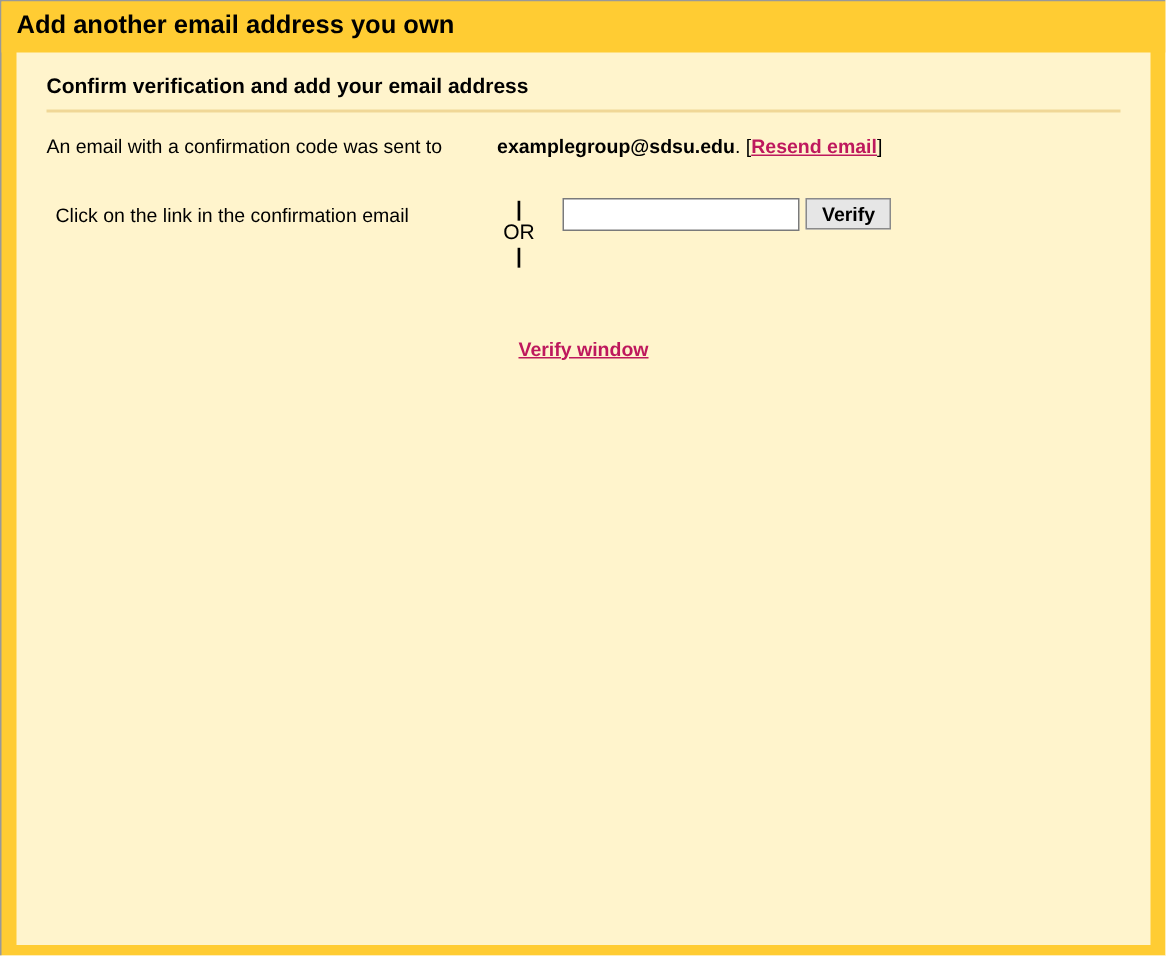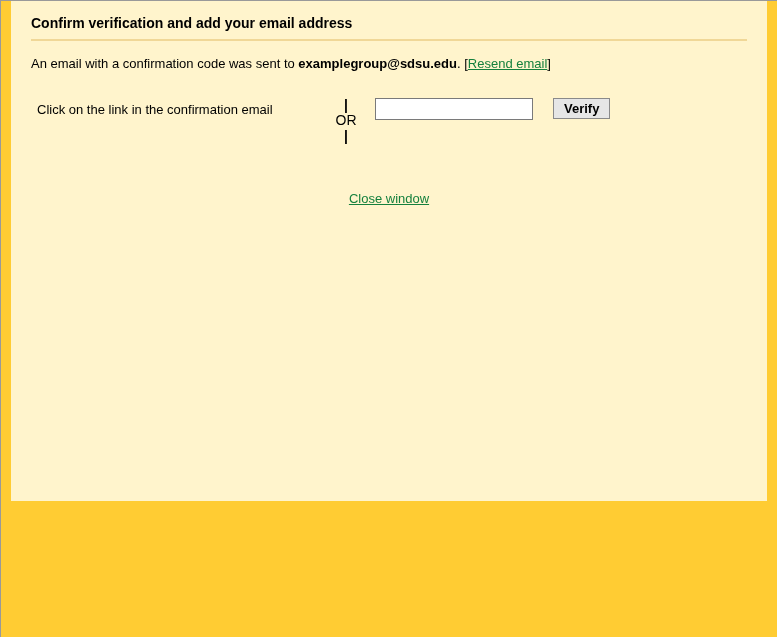--- a/index.html
+++ b/index.html
@@ -14,53 +14,53 @@
     }
     .title-bar {
       font-size: 17px;
       font-weight: bold;
       padding: 6px 10px 8px 10px;
       background: #ffcc33;
     }
     .inner {
       background: #fff4cc;
       margin: 0 10px 0 10px;
-      height: 500px;
+      height: 595px;
       padding: 10px 20px;
     }
     .subheader {
       font-size: 14px;
       font-weight: bold;
       padding: 4px 0 8px 0;
     }
     .hr {
       border: none;
       border-top: 2px solid #f0d797;
       margin-bottom: 14px;
     }
     .body-text { line-height: 1.45; }
-    .body-text .email { font-weight: bold; }
-    .body-text a, .close-link { color: #15803d; text-decoration: underline; cursor: pointer; }
+    .body-text .email { font-weight: bold; margin-left: 33px; }
+    .body-text a, .close-link { color: #be185d; text-decoration: underline; cursor: pointer; font-weight: bold; }
     .columns {
       display: flex;
       align-items: flex-start;
       margin-top: 24px;
       gap: 14px;
       padding: 0 6px;
     }
     .col-left {
       flex: 0 0 280px;
       padding-top: 4px;
     }
     .divider { display:flex; flex-direction:column; align-items:center; width:30px; font-weight:bold; line-height:1.05; user-select:none; }
     .divider .bar { font-size:14px; color:#000; height:14px; }
     .divider .or { font-size:14px; font-weight:normal; padding:1px 0; }
     .col-right { flex: 1; }
     .col-right .label { margin-bottom: 4px; }
-    .row2 { display:flex; align-items:center; gap:20px; }
+    .row2 { display:flex; align-items:center; gap:4px; }
     .code-input {
       width: 158px;
       height: 22px;
       border: 1px solid #7a7a7a;
       background: #fff;
       font-size: 13px;
       padding: 1px 4px;
     }
     .verify-btn {
       font-family: Arial, sans-serif;
@@ -70,20 +70,21 @@
       background: #e6e6e6;
       border: 1px solid #8a8a8a;
       cursor: pointer;
     }
     .close-wrap { text-align:center; margin-top:48px; }
   </style>
 </head>
 <body>
 
 <div class="outer">
+  <div class="title-bar">Add another email address you own</div>
   <div class="inner">
     <div class="subheader">Confirm verification and add your email address</div>
     <hr class="hr">
     <div class="body-text">
       <span>An email with a confirmation code was sent to </span><span class="email">examplegroup@sdsu.edu</span><span>. [</span><a href="#">Resend email</a><span>]</span><br>
     </div>
 
     <div class="columns">
       <div class="col-left">Click on the link in the confirmation email</div>
       <div class="divider">
@@ -93,16 +94,16 @@
       </div>
       <div class="col-right">
         <div class="row2">
           <input type="text" class="code-input" style="">
           <button type="button" class="verify-btn">Verify</button>
         </div>
       </div>
     </div>
 
     <div class="close-wrap">
-      <a href="#" class="close-link">Close window</a>
+      <a href="#" class="close-link">Verify window</a>
     </div>
   </div>
 </div>
 
 </body></html>

